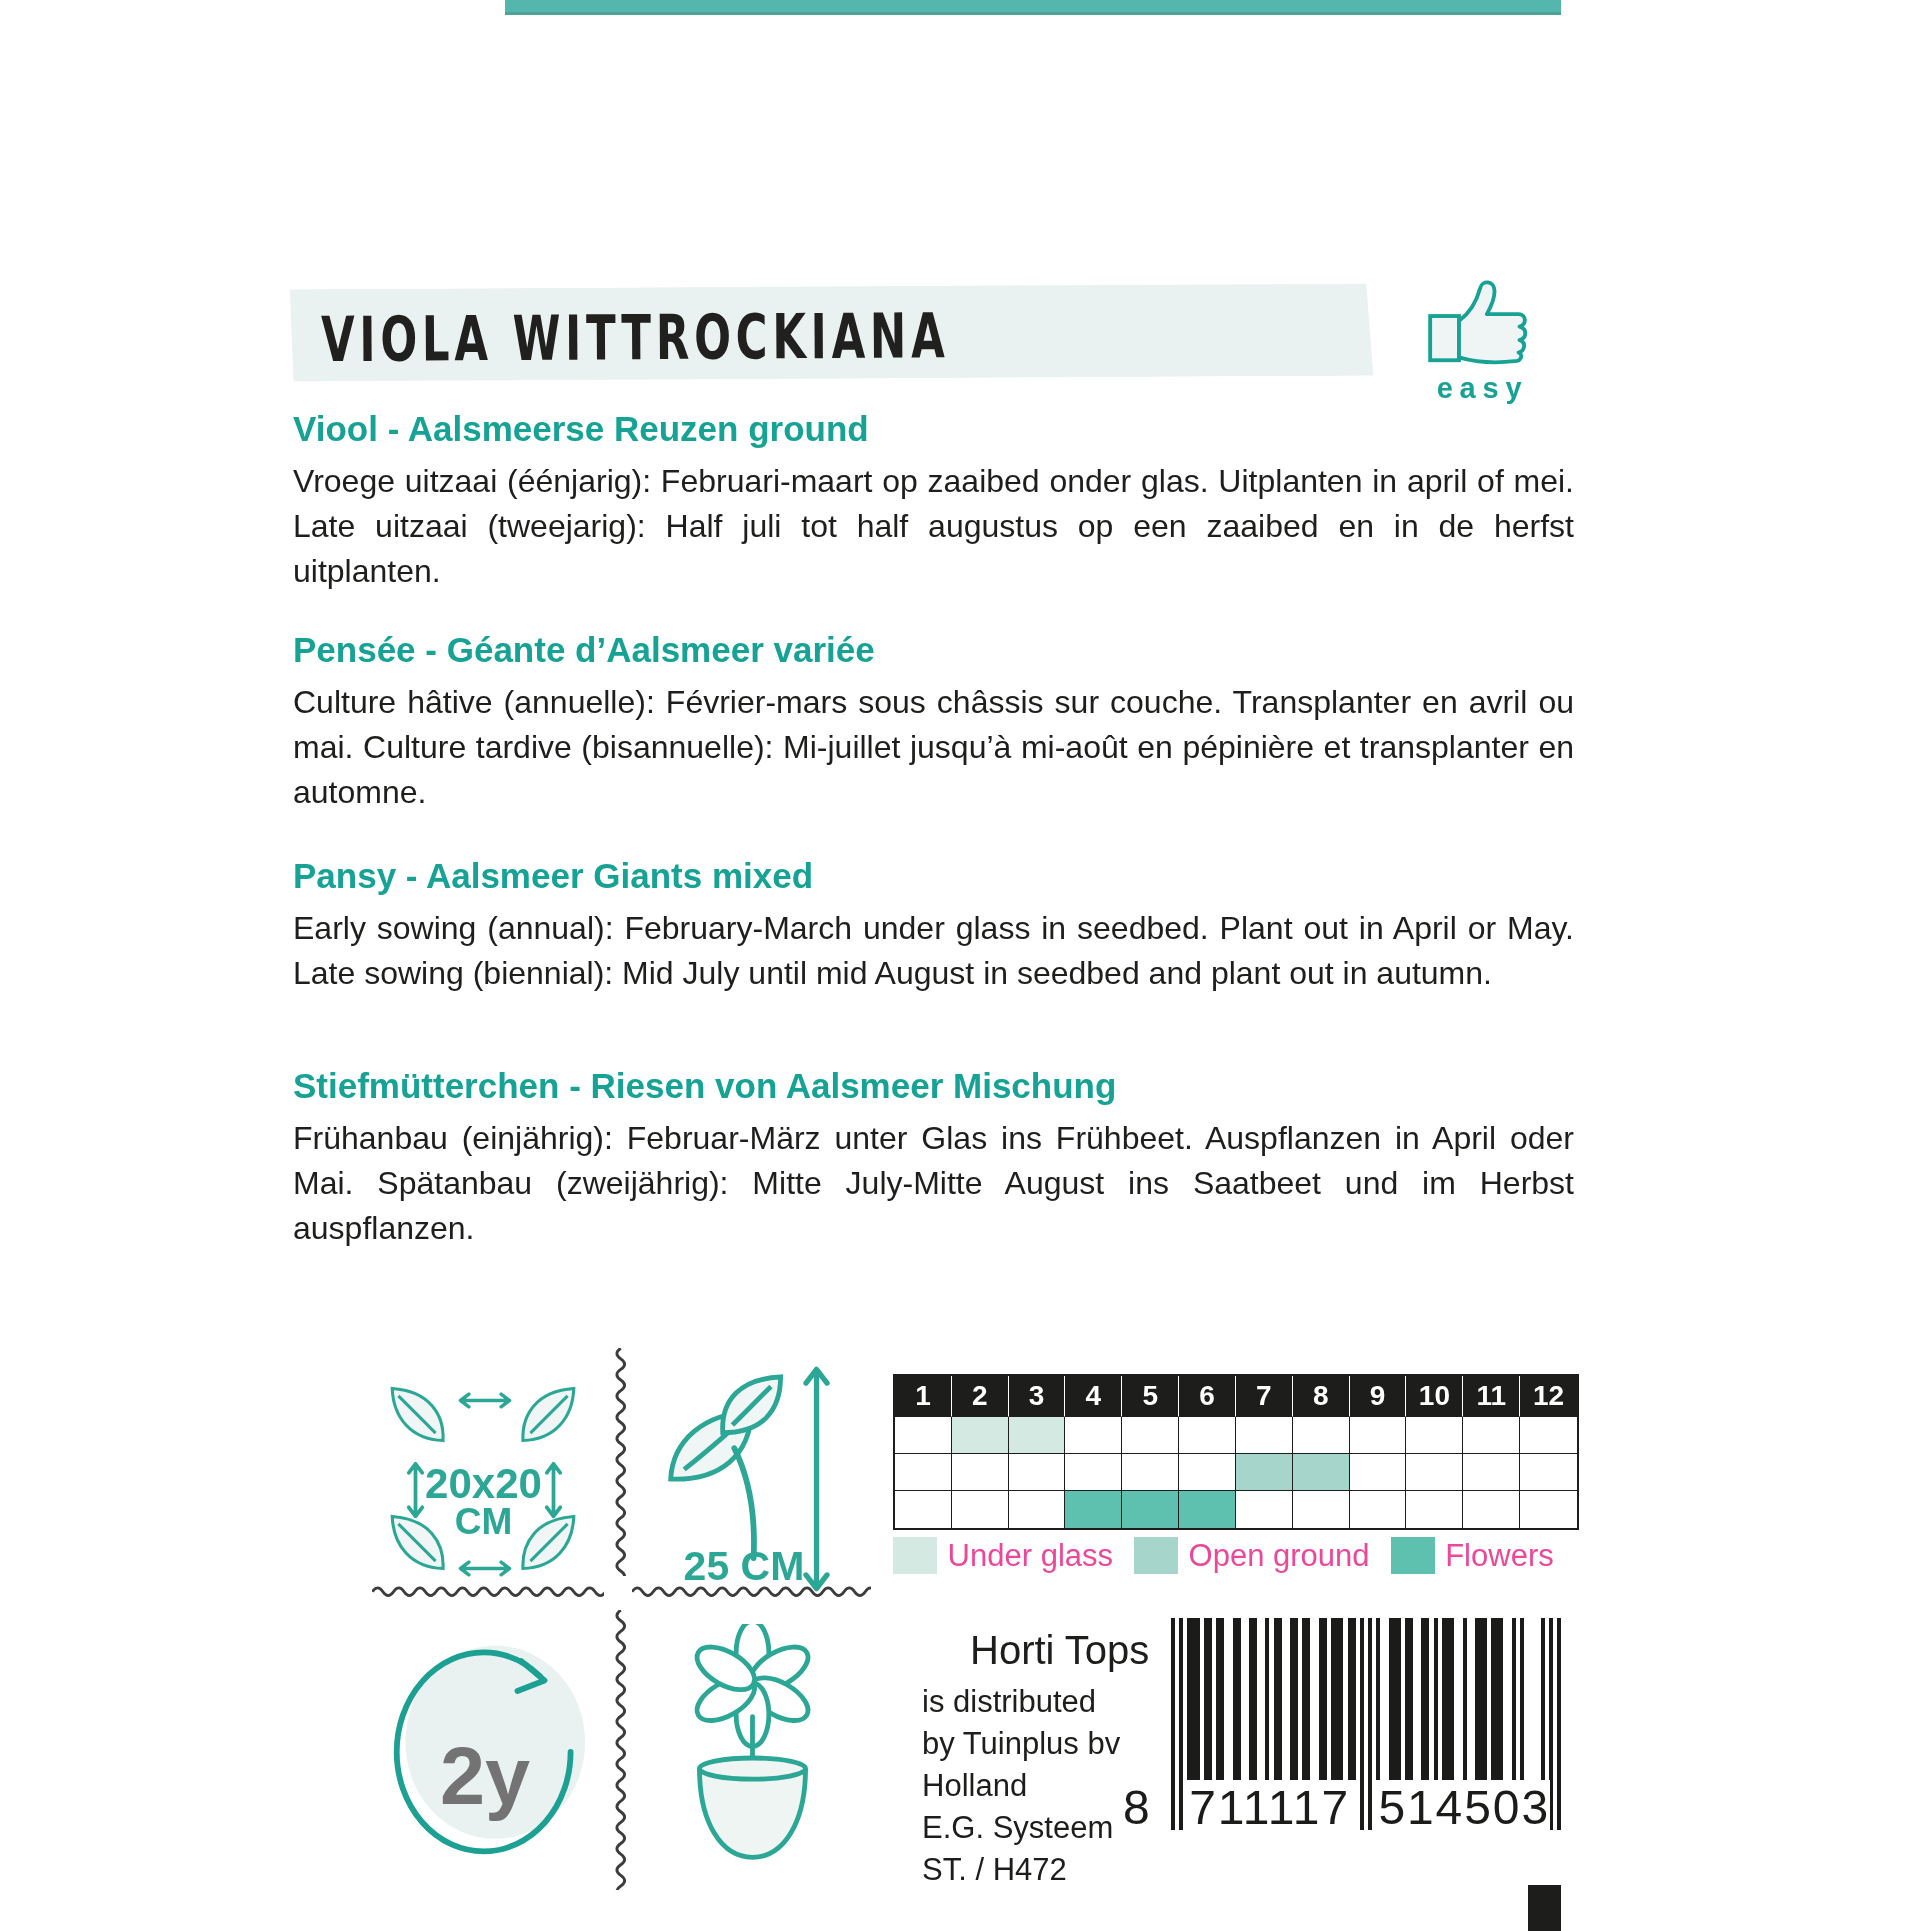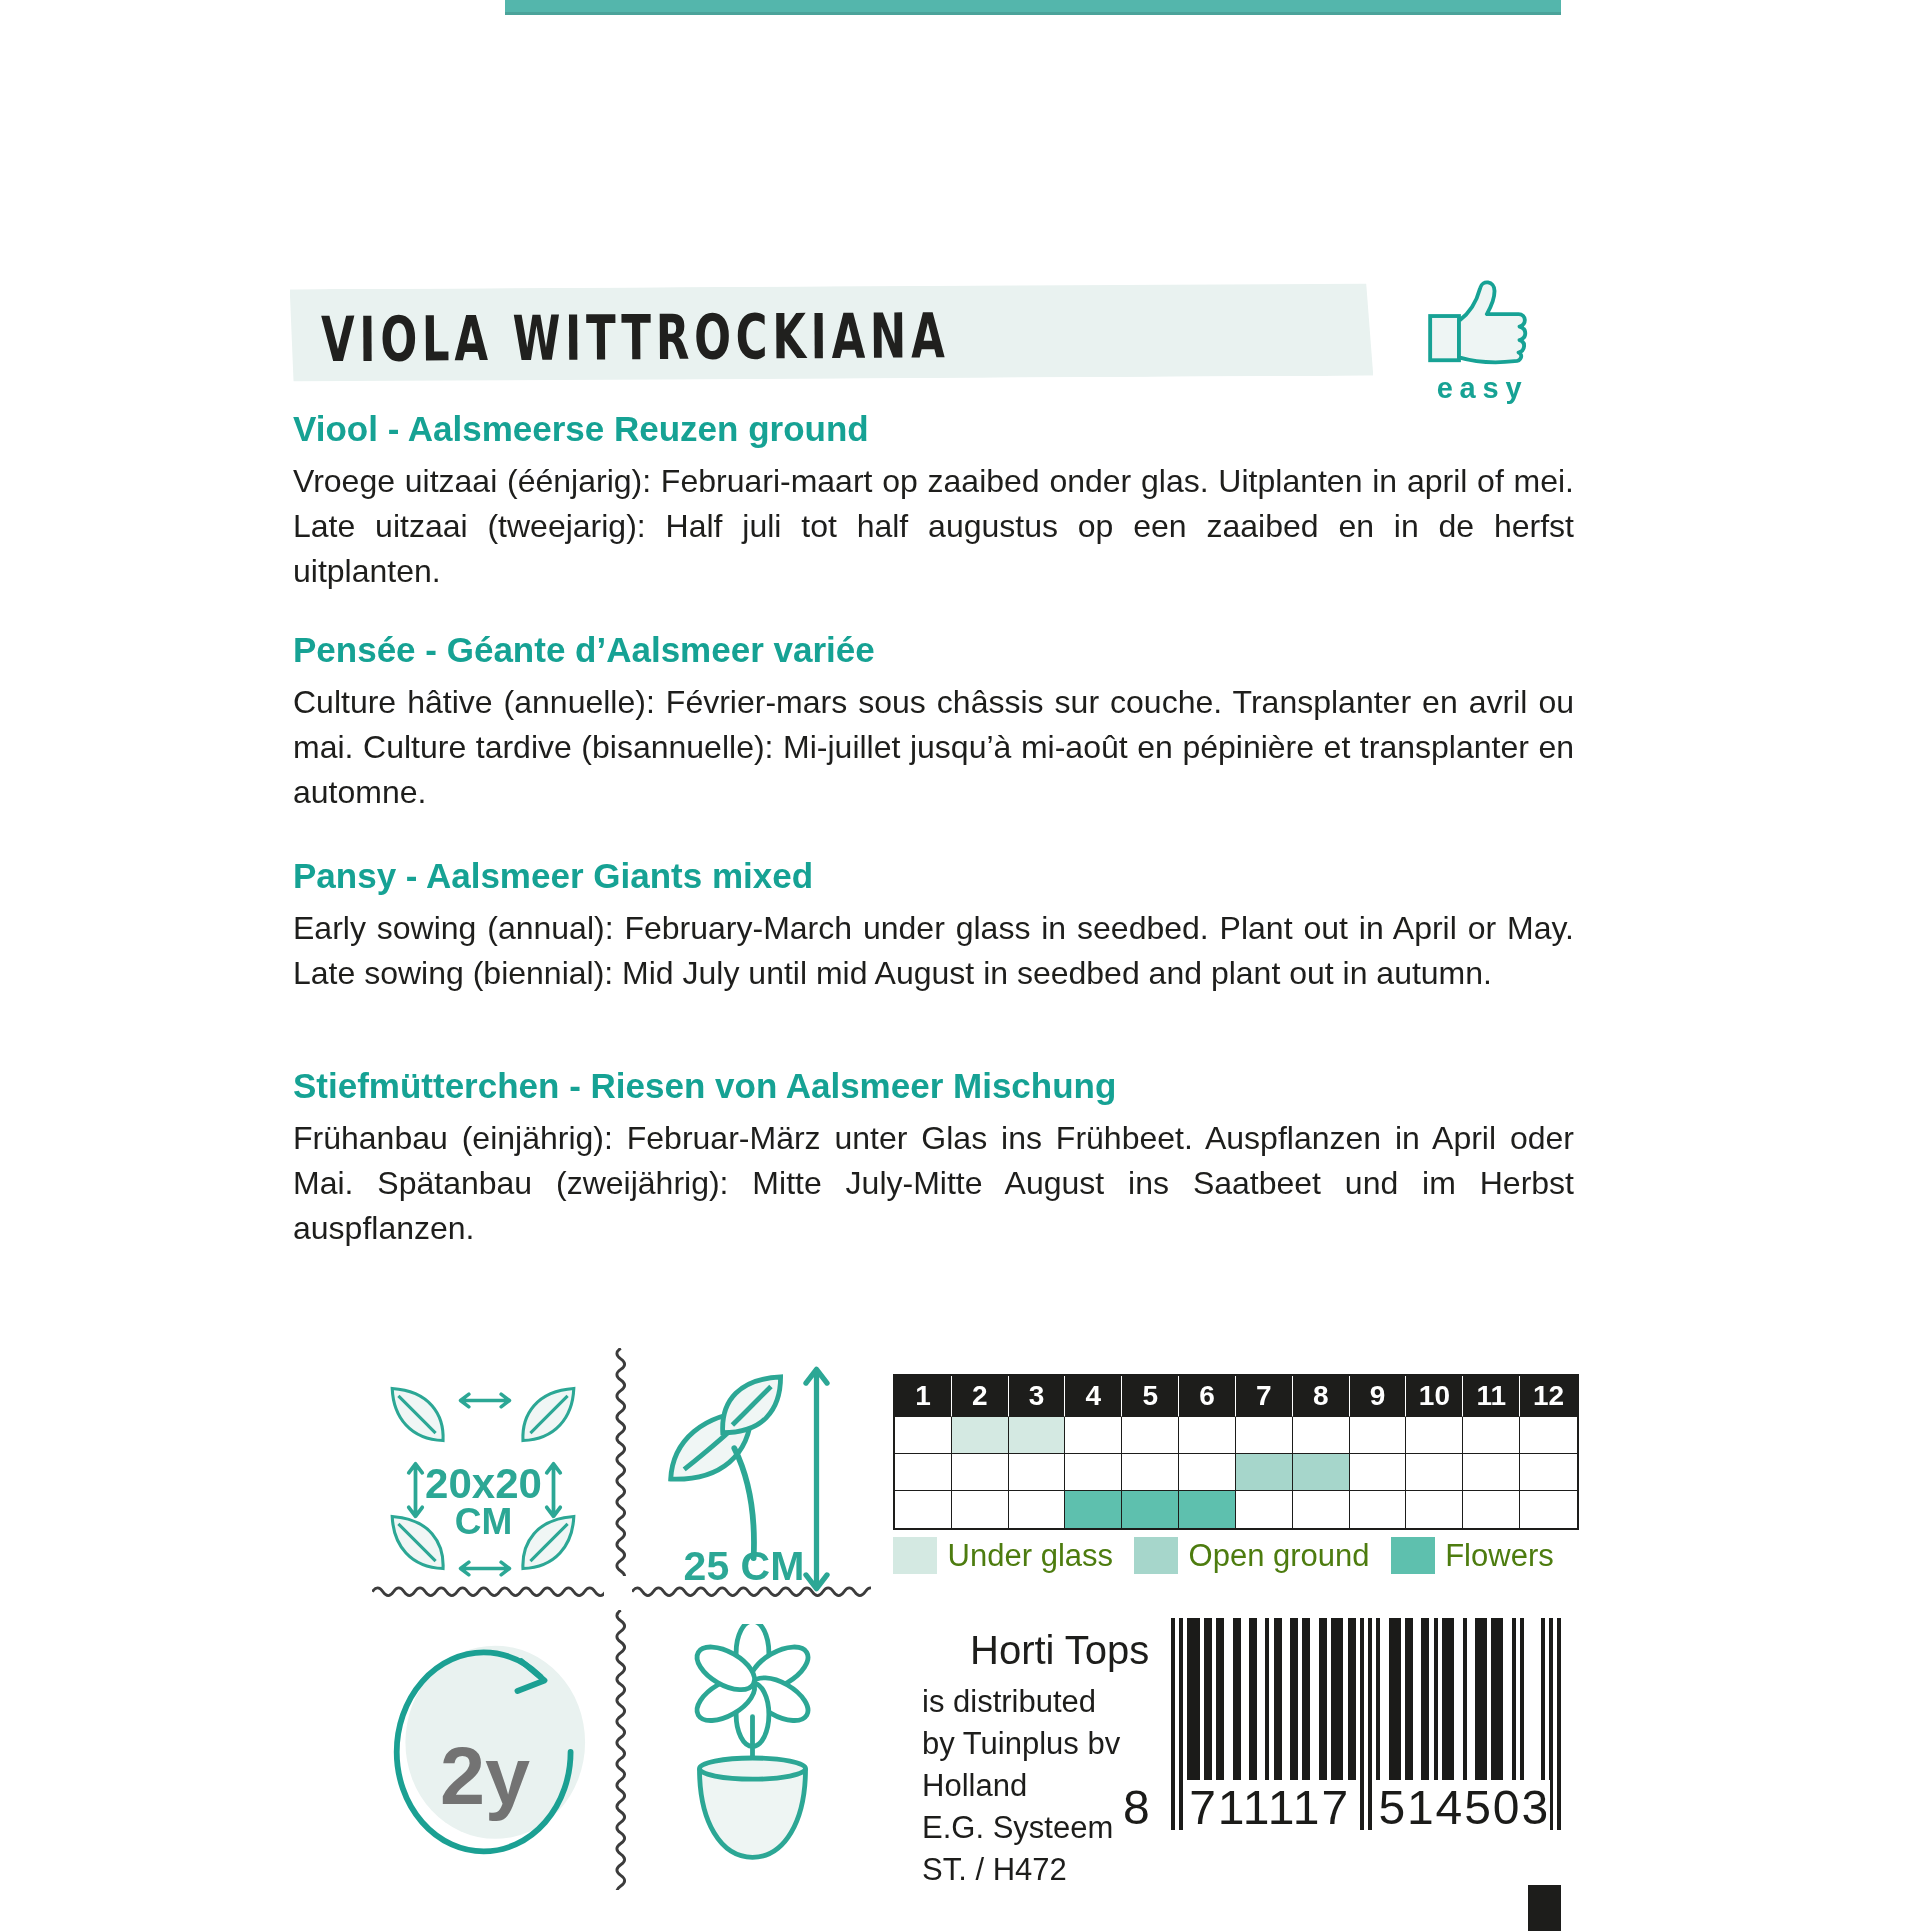--- a/index.html
+++ b/index.html
@@ -43,21 +43,21 @@
             box-sizing:border-box;}
   .cal-grid{display:grid;width:100%;height:100%;
             grid-template-columns:repeat(12,1fr);grid-template-rows:41px 37px 37px 37px;}
   .cal-cell{border-right:1.9px solid #1d1d1b;border-bottom:1.9px solid #1d1d1b;background:#fff;}
   .cal-h{background:#1d1d1b;color:#fff;font-size:28px;font-weight:bold;display:flex;
          align-items:center;justify-content:center;border-right:1.9px solid #fff;
          border-bottom:1.9px solid #1d1d1b;}
   .legend{left:893px;top:1537px;width:690px;display:flex;align-items:center;}
   .legend-item{display:flex;align-items:center;margin-right:21px;}
   .legend-swatch{width:44px;height:37px;margin-right:10.6px;display:inline-block;}
-  .legend-label{font-size:31px;color:#4d7c0f;white-space:nowrap;}
+  .legend-label{font-size:31px;color:#ec4899;white-space:nowrap;}
 
   
   .distributor{left:922px;top:1628px;width:232px;}
   .distrib-name{font-size:40px;font-weight:normal;margin-bottom:7.7px;margin-left:48px;}
   .distrib-line{font-size:31px;line-height:42px;}
 
   
   .barcode{left:1171px;top:1618px;width:390px;height:224px;}
   .bars{position:absolute;left:0;top:0;width:100%;height:100%;}
   .bar{position:absolute;top:0;background:#1b1b19;}

